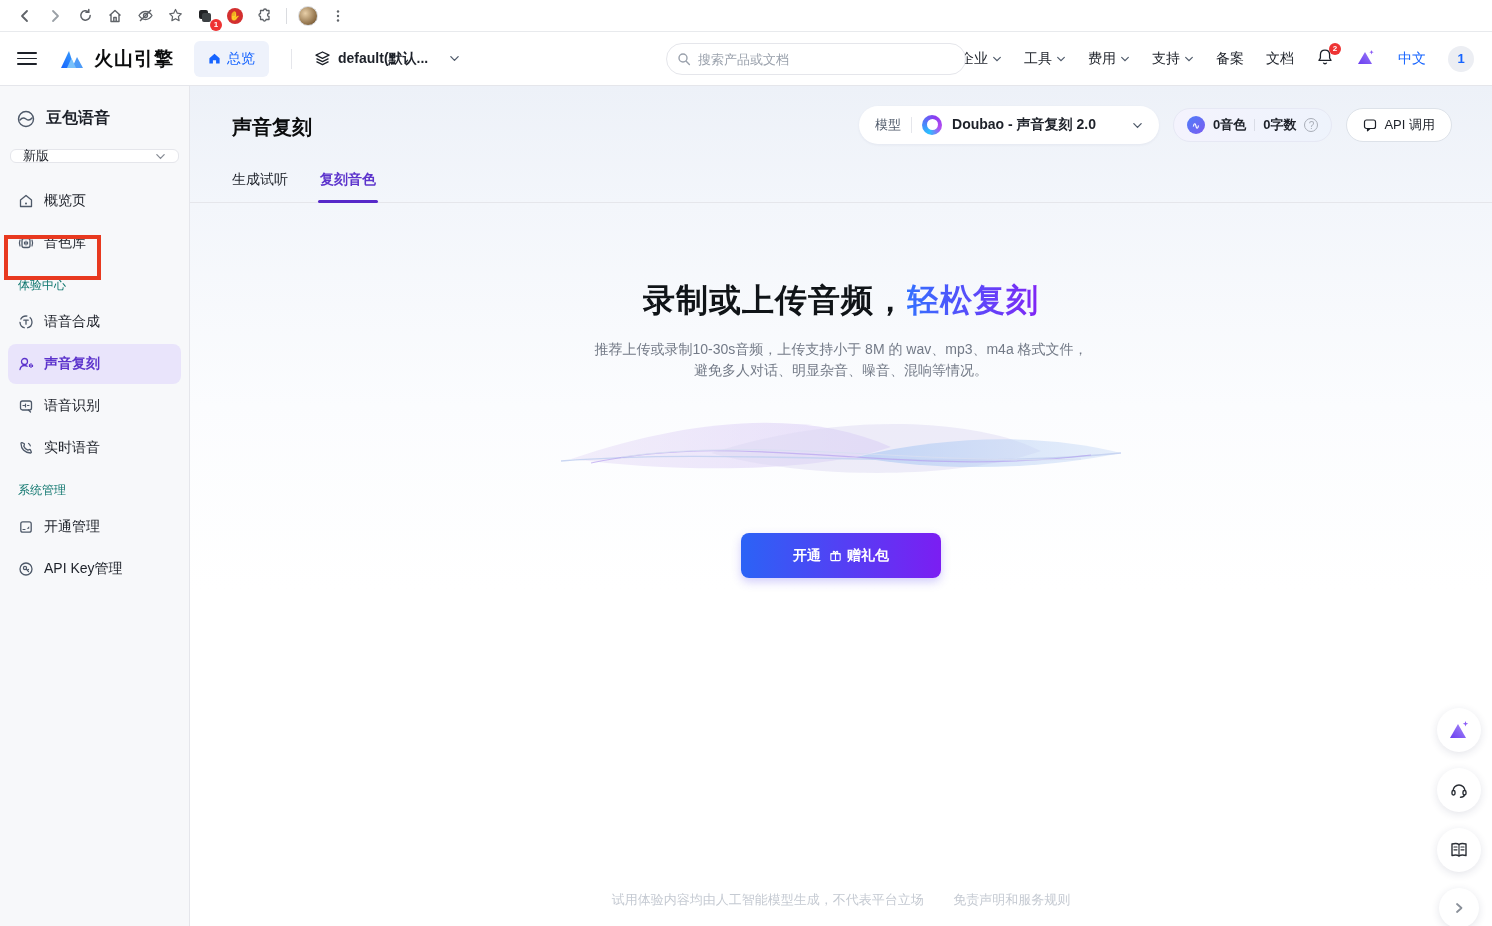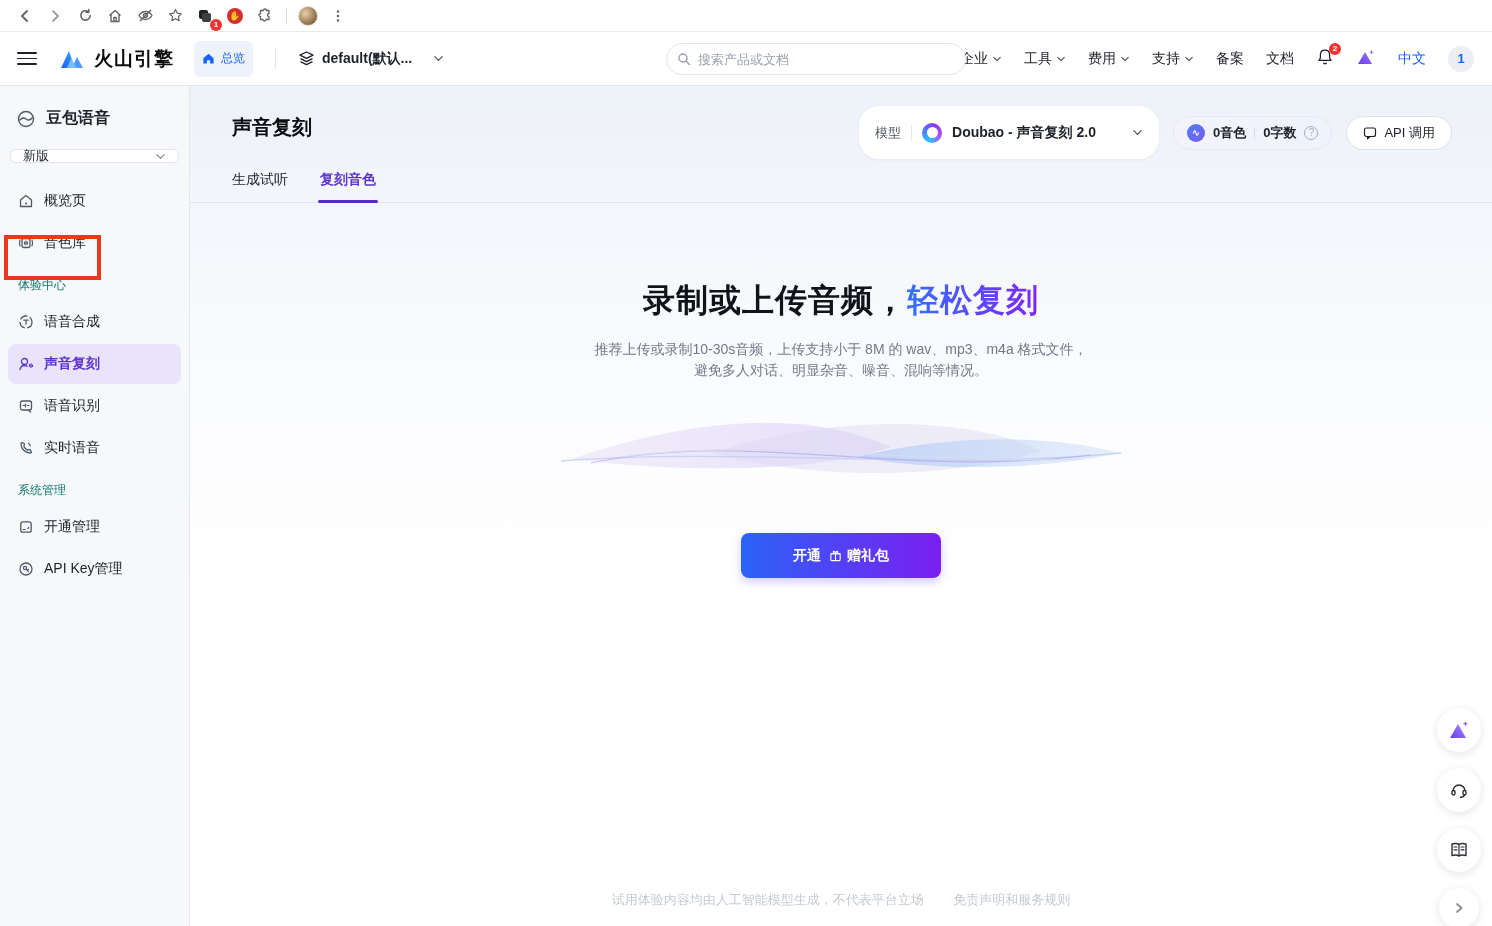--- a/index.html
+++ b/index.html
@@ -18,21 +18,21 @@
   .red-circle-icon { width:16px; height:16px; border-radius:50%; background:#d32f2f; color:#fff; font-size:9px; display:flex; align-items:center; justify-content:center; }
   .chrome-sep { width:1px; height:16px; background:#dadce0; margin:0 6px; }
   .chrome-avatar { width:20px; height:20px; border-radius:50%; background:radial-gradient(circle at 35% 35%, #e8cfa8, #8a6b43 70%, #3c2f1e); border:1px solid #dadce0; }
 
   
   .console-nav { height:54px; background:#fff; border-bottom:1px solid #e5e6eb; display:flex; align-items:center; padding:0 18px 0 12px; position:relative; }
   .hamburger { width:30px; height:30px; display:flex; flex-direction:column; justify-content:center; gap:4px; padding:0 5px; margin-right:18px; }
   .hamburger i { display:block; height:1.6px; background:#1d2129; border-radius:1px; }
   .brand { display:flex; align-items:center; gap:7px; margin-right:20px; }
   .brand-name { font-size:19px; font-weight:bold; color:#0c0d0e; letter-spacing:1px; }
-  .overview-pill { display:flex; align-items:center; gap:6px; background:#eef2fb; color:#1664ff; border-radius:6px; height:36px; padding:0 8px; font-size:12px; }
+  .overview-pill { display:flex; align-items:center; gap:6px; background:#eef2fb; color:#1664ff; border-radius:6px; height:36px; padding:0 14px; font-size:14px; }
   .nav-sep { width:1px; height:20px; background:#e5e6eb; margin:0 22px; }
   .project-select { display:flex; align-items:center; gap:7px; font-size:14px; color:#1d2129; font-weight:bold; }
   .project-select .chev { margin-left:14px; }
   .search-box { position:absolute; left:666px; top:11px; width:300px; height:32px; border:1px solid #e5e6eb; border-radius:16px; background:#fff; display:flex; align-items:center; padding:8px 10px; color:#86909c; }
   .search-box input { border:none; outline:none; background:transparent; font-size:13px; margin-left:7px; width:240px; color:#1d2129; font-family:inherit; }
   .search-box input::placeholder { color:#9aa1ac; }
   .nav-right { margin-left:auto; display:flex; align-items:center; gap:22px; font-size:14px; color:#1d2129; }
   .nav-menu-item { display:flex; align-items:center; gap:4px; }
   .chev { color:#4e5969; }
   .bell-wrap { position:relative; }
@@ -51,21 +51,21 @@
   .sb-item .ic { color:#4e5969; display:flex; }
   .sb-item.active { background:#e9e4fb; color:#5c33cc; font-weight:bold; }
   .sb-item.active .ic { color:#5c33cc; }
   .sb-section { font-size:12px; color:#0f766e; padding:12px 10px 6px 10px; }
   .annotation-box { position:absolute; left:4px; top:149px; width:97px; height:45px; border:4px solid #e8391f; z-index:20; pointer-events:none; }
 
   
   .main { flex:1; position:relative; background:linear-gradient(180deg,#edf1f8 0%, #f3f6fb 14%, #fbfcfe 38%, #ffffff 60%); }
   .main-title { font-size:20px; font-weight:bold; color:#0c0d0e; padding:28px 0 0 42px; }
   .model-row { position:absolute; top:20px; right:40px; display:flex; align-items:center; gap:14px; }
-  .model-select { background:#fff; border-radius:20px; height:53px; display:flex; align-items:center; padding:0 16px; box-shadow:0 1px 3px rgba(30,40,80,.06); gap:10px; }
+  .model-select { background:#fff; border-radius:20px; height:38px; display:flex; align-items:center; padding:0 16px; box-shadow:0 1px 3px rgba(30,40,80,.06); gap:10px; }
   .model-label { font-size:13px; color:#4e5969; }
   .model-vsep { width:1px; height:16px; background:#e5e6eb; }
   .doubao-logo { width:20px; height:20px; border-radius:50%; background:conic-gradient(from 200deg,#2bc0ff,#4f7df9,#8b3bf0,#b44df0,#2bc0ff); position:relative; }
   .doubao-logo::after { content:""; position:absolute; left:5px; top:4px; width:11px; height:11px; border-radius:50%; background:#fff; }
   .model-value { font-size:14px; font-weight:bold; color:#1d2129; margin-right:26px; }
   .usage-pill { height:34px; border-radius:17px; background:linear-gradient(90deg,#f4f3fd,#eef3fc); border:1px solid #e6e8f4; display:flex; align-items:center; gap:8px; padding:0 13px; font-size:13px; font-weight:bold; color:#1d2129; }
   .usage-icon { width:18px; height:18px; border-radius:50%; background:linear-gradient(135deg,#4f7df9,#7b5cf0); color:#fff; font-size:10px; display:flex; align-items:center; justify-content:center; }
   .usage-vsep { width:1px; height:12px; background:#d9dce6; }
   .q-circle { width:14px; height:14px; border:1px solid #a9aeb8; border-radius:50%; color:#a9aeb8; font-size:10px; font-weight:normal; display:flex; align-items:center; justify-content:center; }
   .api-btn { height:34px; border-radius:17px; background:#fff; border:1px solid #dde2e9; display:flex; align-items:center; gap:7px; padding:0 16px; font-size:13px; color:#1d2129; }

